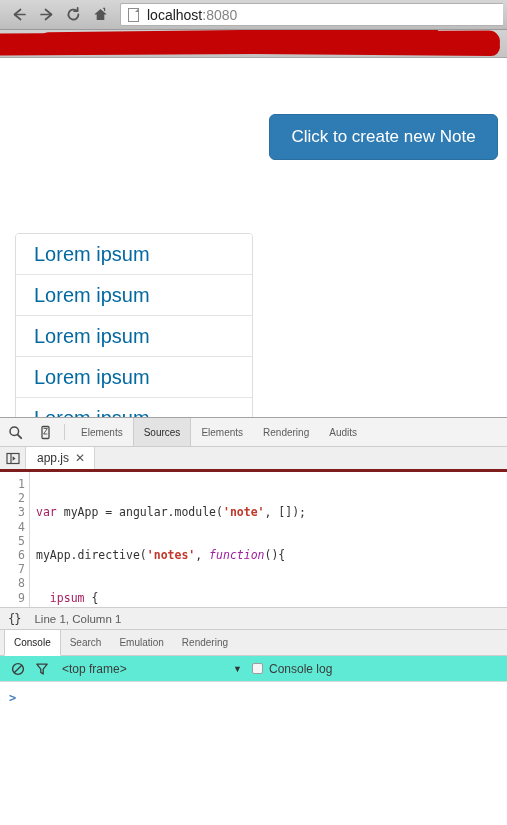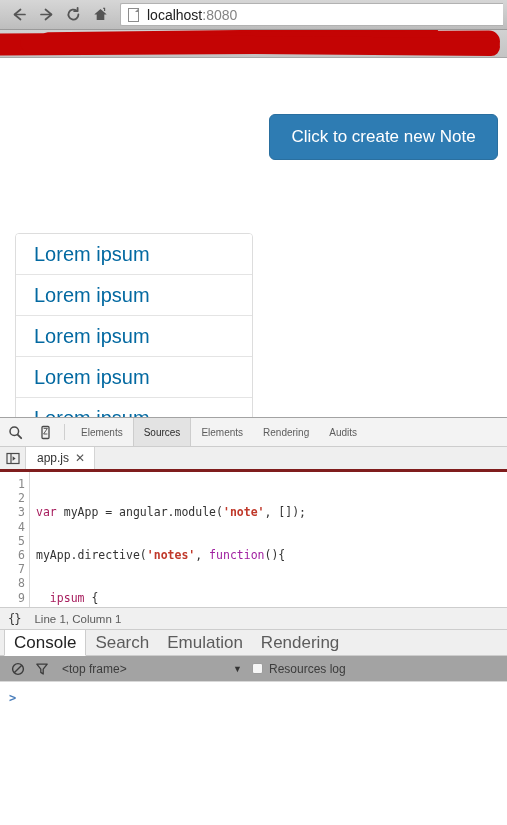--- a/index.html
+++ b/index.html
@@ -210,21 +210,21 @@
   }
   .code {
     padding: 5px 0 0 6px;
     white-space: pre;
     color: #333333;
     flex: 1;
     overflow: hidden;
   }
   .tk-kw   { color: #a71d5d; }
   .tk-str  { color: #c0392b; font-weight: bold; }
-  .tk-fn   { color: #a020a0; }
+  .tk-fn   { color: #a020a0; font-style: italic; }
 
   .editor-status {
     height: 23px;
     flex: none;
     background: #f0f0f0;
     border-top: 1px solid #cdcdcd;
     border-bottom: 1px solid #cdcdcd;
     display: flex; align-items: center;
     padding-left: 8px;
     font-size: 11.5px;
@@ -242,36 +242,36 @@
     height: 26px;
     flex: none;
     background: #efefef;
     border-bottom: 1px solid #cdcdcd;
     display: flex; align-items: stretch;
     padding-left: 4px;
   }
   .drawer-tab {
     display: flex; align-items: center;
     padding: 0 9px;
-    font-size: 17px;
+    font-size: 10px;
     color: #5c5c5c;
   }
   .drawer-tab.active {
     background: #ffffff;
     color: #222;
     border-left: 1px solid #cdcdcd;
     border-right: 1px solid #cdcdcd;
     border-bottom: 1px solid #ffffff;
     margin-bottom: -1px;
   }
 
   .console-filterbar {
     height: 26px;
     flex: none;
-    background: #a3a3a3;
+    background: #5eead4;
     border-bottom: 1px solid #d8d8d8;
     display: flex; align-items: center;
     padding-left: 6px;
     font-size: 12px;
     color: #4a4a4a;
   }
   .cf-icon {
     width: 24px; height: 22px;
     display: flex; align-items: center; justify-content: center;
     color: #3c3c3c;
@@ -450,20 +450,20 @@
     <div class="cf-icon">
       <svg width="14" height="14" viewBox="0 0 14 14">
           <path d="M1.8 2.2 L12.2 2.2 L8.2 7.2 L8.2 12 L5.8 10.4 L5.8 7.2 Z" fill="none" stroke="#3c3c3c" stroke-width="1.3" stroke-linejoin="round"></path>
         </svg>
     </div>
     <div class="frame-select">
       <span class="frame-label">&lt;top frame&gt;</span>
       <span class="caret">▼</span>
     </div>
     <div class="pl-box"></div>
-    <span class="pl-label">Resources log</span>
+    <span class="pl-label">Console log</span>
   </div>
 
   <div class="console-body">
     <span class="console-prompt">&gt;</span>
   </div>
 
 </div>
 
 </body></html>

